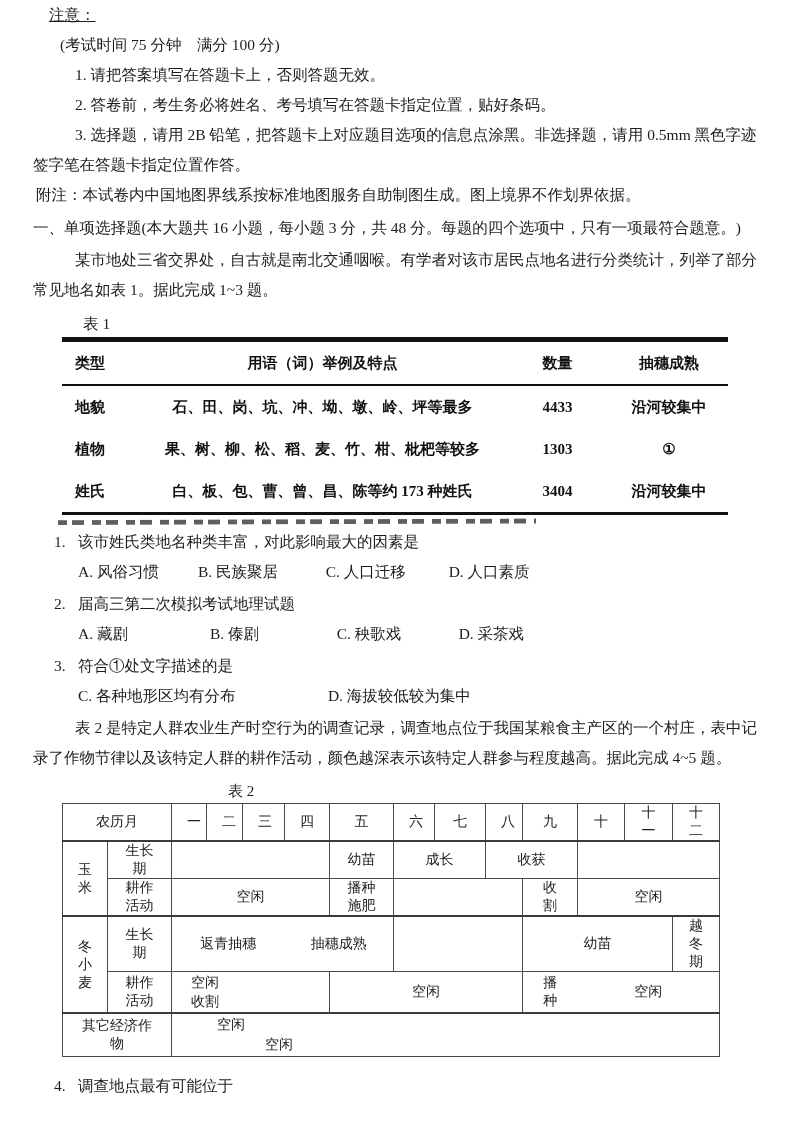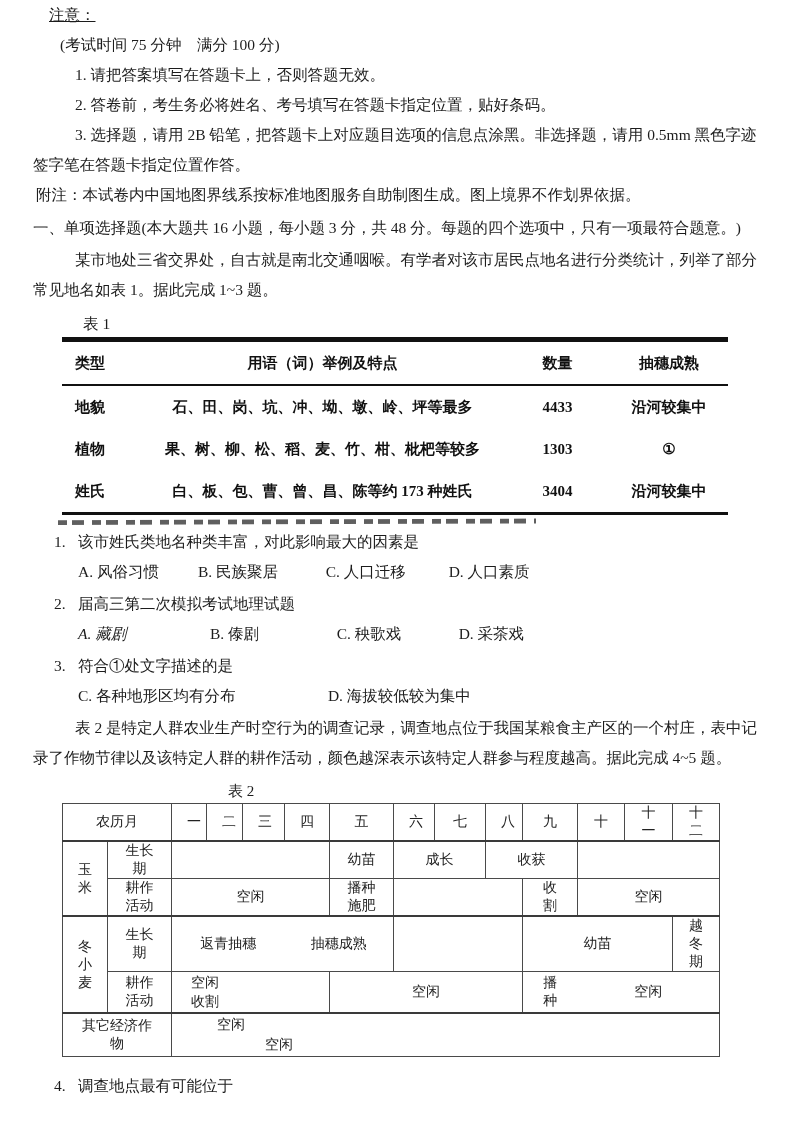--- a/index.html
+++ b/index.html
@@ -36,21 +36,21 @@
       repeating-linear-gradient(90deg, #2a2a2a 0 9px, transparent 9px 14px, #2a2a2a 14px 26px, transparent 26px 34px);
     clip-path: polygon(0 40%,100% 20%,100% 80%,0 100%);
   }
 
   
   .q-line { line-height:30px; margin-left:21px; margin-top:2px; }
   .q-num { display:inline-block; width:24px; }
   .opt-row { line-height:30px; margin-left:45px; }
   .opt { display:inline-block; }
   .w1 { width:116px; } .w2 { width:124px; } .w3 { width:119px; }
-  .wq2a { width:128px;font-style:italic; } .wq2b { width:123px; } .wq2c { width:118px; }
+  .wq2a { width:128px; } .wq2b { width:123px; } .wq2c { width:118px; }
   .wide { width:246px; }
 
   
   .t2-caption { margin:6px 0 0 195px; line-height:24px; font-size:15px; }
   table.t2 { border-collapse:collapse; table-layout:fixed; width:657px; margin-left:29px;
              font-size:14px; color:#222; border:1.5px solid #3a3a3a; }
   table.t2 th, table.t2 td { border:1px solid #4a4a4a; padding:0 15px; text-align:center;
              vertical-align:middle; font-weight:normal; height:21px; overflow:hidden; }
   table.t2 tr.hdr2 th { border-bottom:2px solid #3a3a3a; height:20px; }
   table.t2 tr.grp-end td { border-bottom:2px solid #3a3a3a; }

